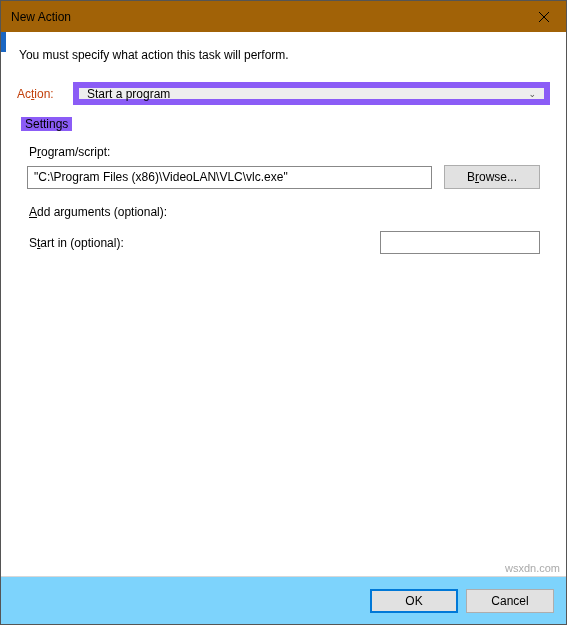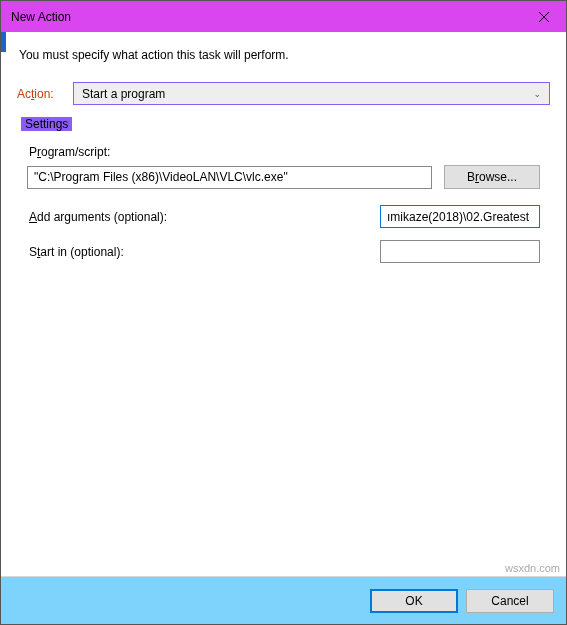--- a/index.html
+++ b/index.html
@@ -23,21 +23,21 @@
       display: flex;
       flex-direction: column;
       position: relative;
     }
     .titlebar {
       height: 31px;
       display: flex;
       align-items: center;
       justify-content: space-between;
       padding: 0 0 0 10px;
-      background: #d946ef;
+      background: #a16207;
     }
     .titlebar-title {
       font-size: 12px;
       color: #000;
     }
     .close-btn {
       width: 45px;
       height: 30px;
       display: flex;
       align-items: center;
@@ -65,21 +65,21 @@
       margin-bottom: 14px;
       padding: 0 2px;
     }
     .action-label {
       min-width: 46px;
       color: #c2410c;
     }
     .dropdown {
       flex: 1;
       height: 23px;
-      border: 1px solid #8b5cf6;
+      border: 6px solid #8b5cf6;
       background: #eee;
       display: flex;
       align-items: center;
       justify-content: space-between;
       padding: 0 8px;
       cursor: pointer;
     }
     .dropdown-text {
       color: #000;
     }
@@ -228,21 +228,20 @@
           <span>B</span>
             <span class="underline">r</span>
             <span>owse...</span>
         </div>
       </div>
 
       <div class="opt-row">
         <span class="field-label" style="margin:0 0 0 2px">
           <span class="underline">A</span><span>dd arguments (optional):</span>
         </span>
-        <input type="text" class="text-input opt-input arguments-input" value="ımikaze(2018)\02.Greatest" style="">
       </div>
 
       <div class="opt-row">
         <span class="field-label" style="margin:0 4px 0 2px">
           <span>S</span><span class="underline">t</span><span>art in (optional):</span>
         </span>
         <input type="text" class="text-input opt-input" value="" style="">
       </div>
     </div>
   </div>

